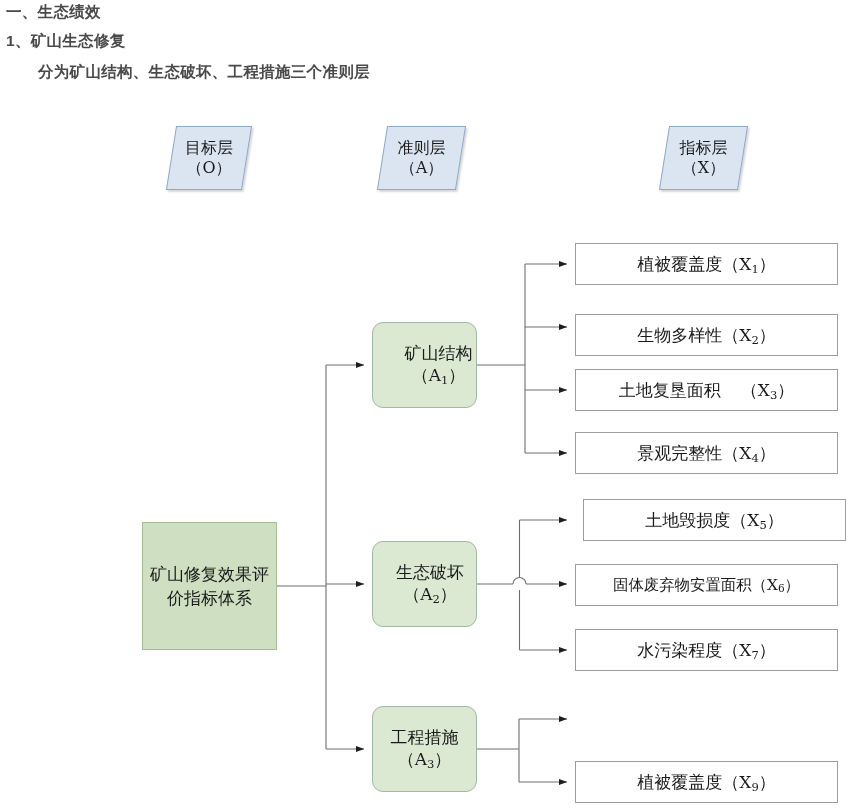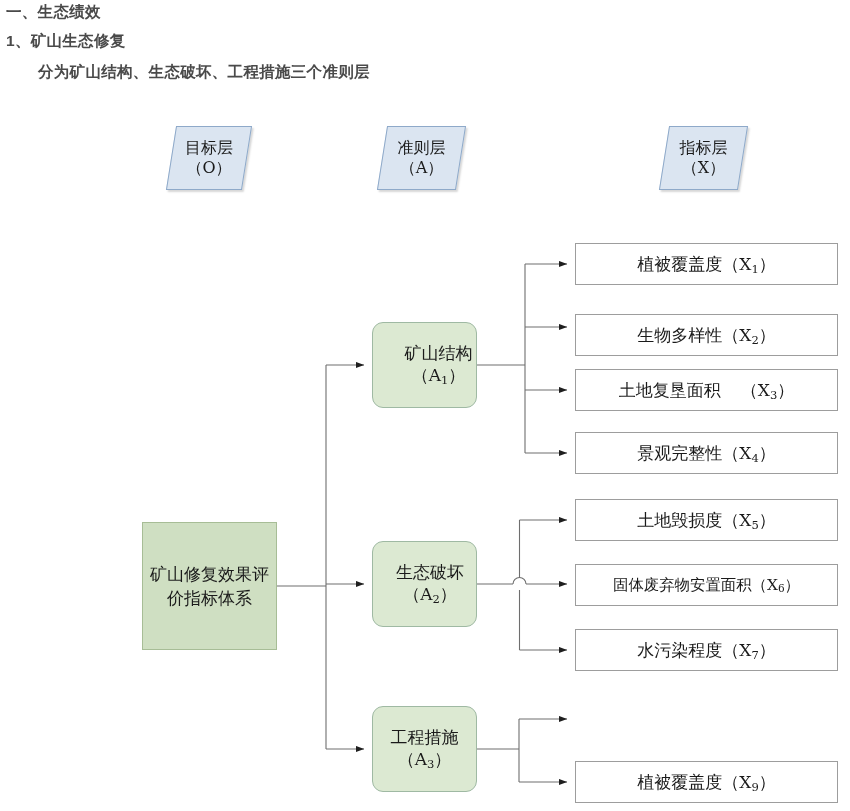--- a/index.html
+++ b/index.html
@@ -139,21 +139,21 @@
     font-size: 17px;
     color: #1a1a1a;
     white-space: pre;
   }
   .indicator-node.narrow-text { font-size: 15.4px; }
 
   #indicator-node-0 { top: 243px; }
   #indicator-node-1 { top: 306px; margin-top: 8px; }
   #indicator-node-2 { top: 369px; gap: 20px; }
   #indicator-node-3 { top: 432px; }
-  #indicator-node-4 { top: 499px; }
+  #indicator-node-4 { top: 499px; margin-left: 8px; }
   #indicator-node-5 { top: 564px; }
   #indicator-node-6 { top: 629px; }
   #indicator-node-7 { top: 698px; }
   #indicator-node-8 { top: 761px; }
 
   sub { font-size: 0.68em; vertical-align: -0.22em; }
 </style>
 </head>
 <body>
 

